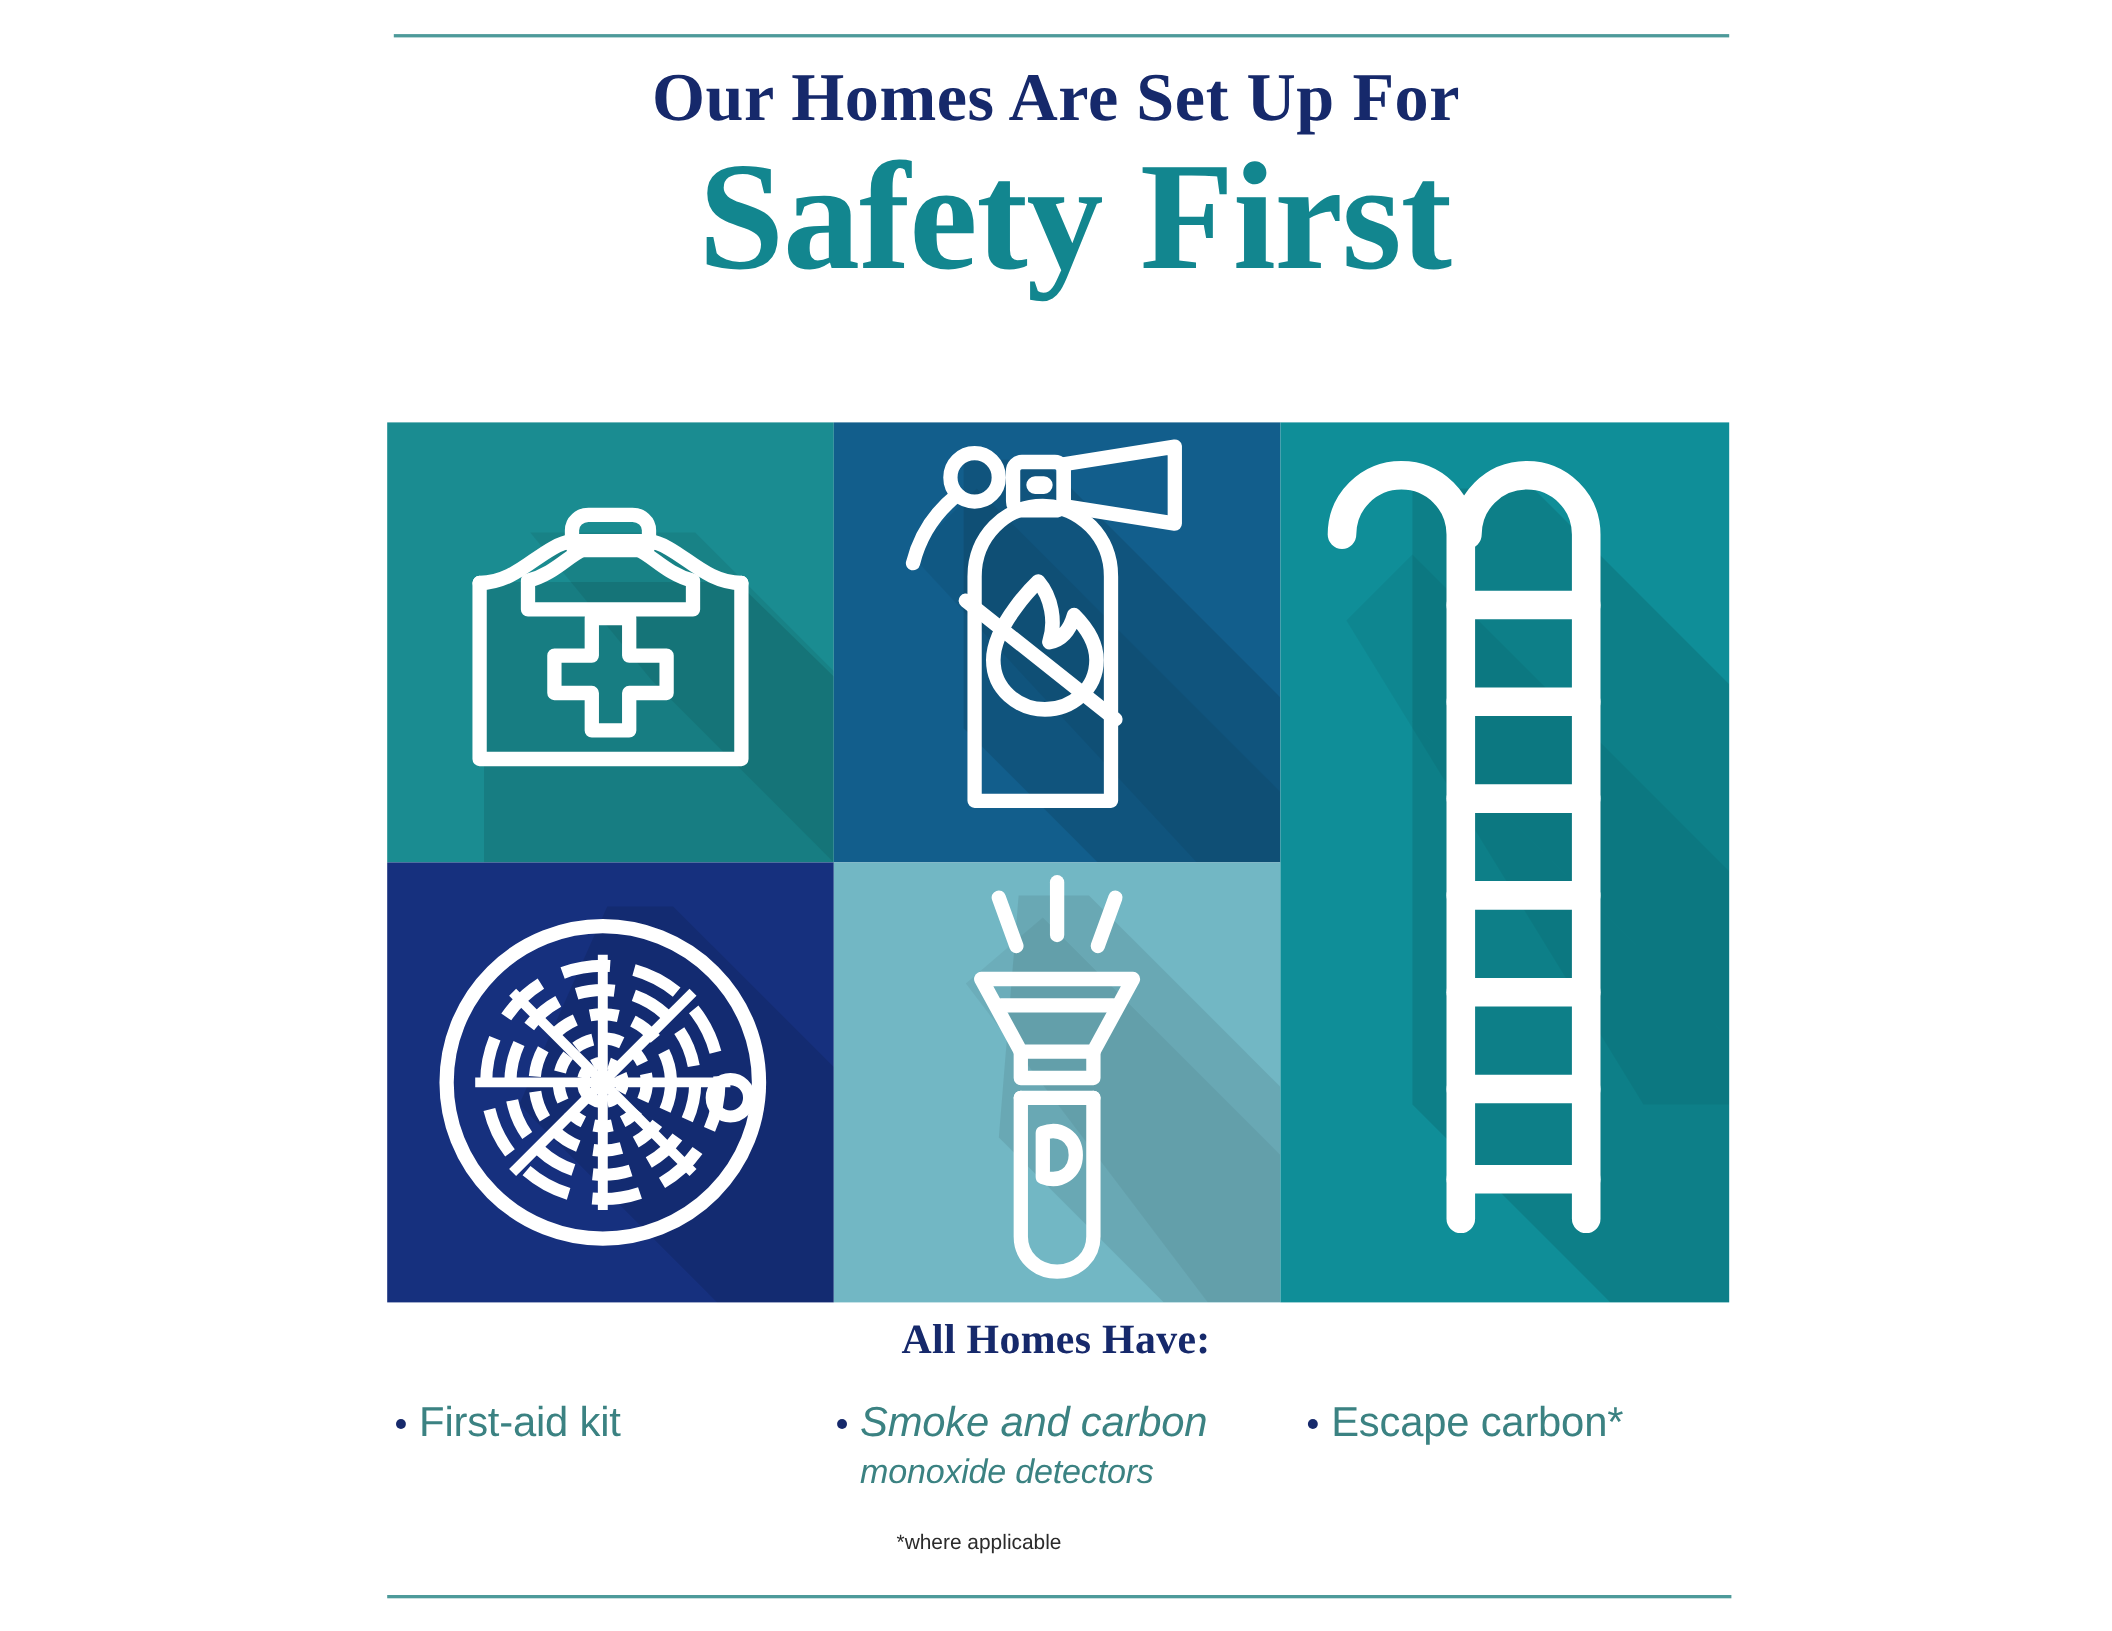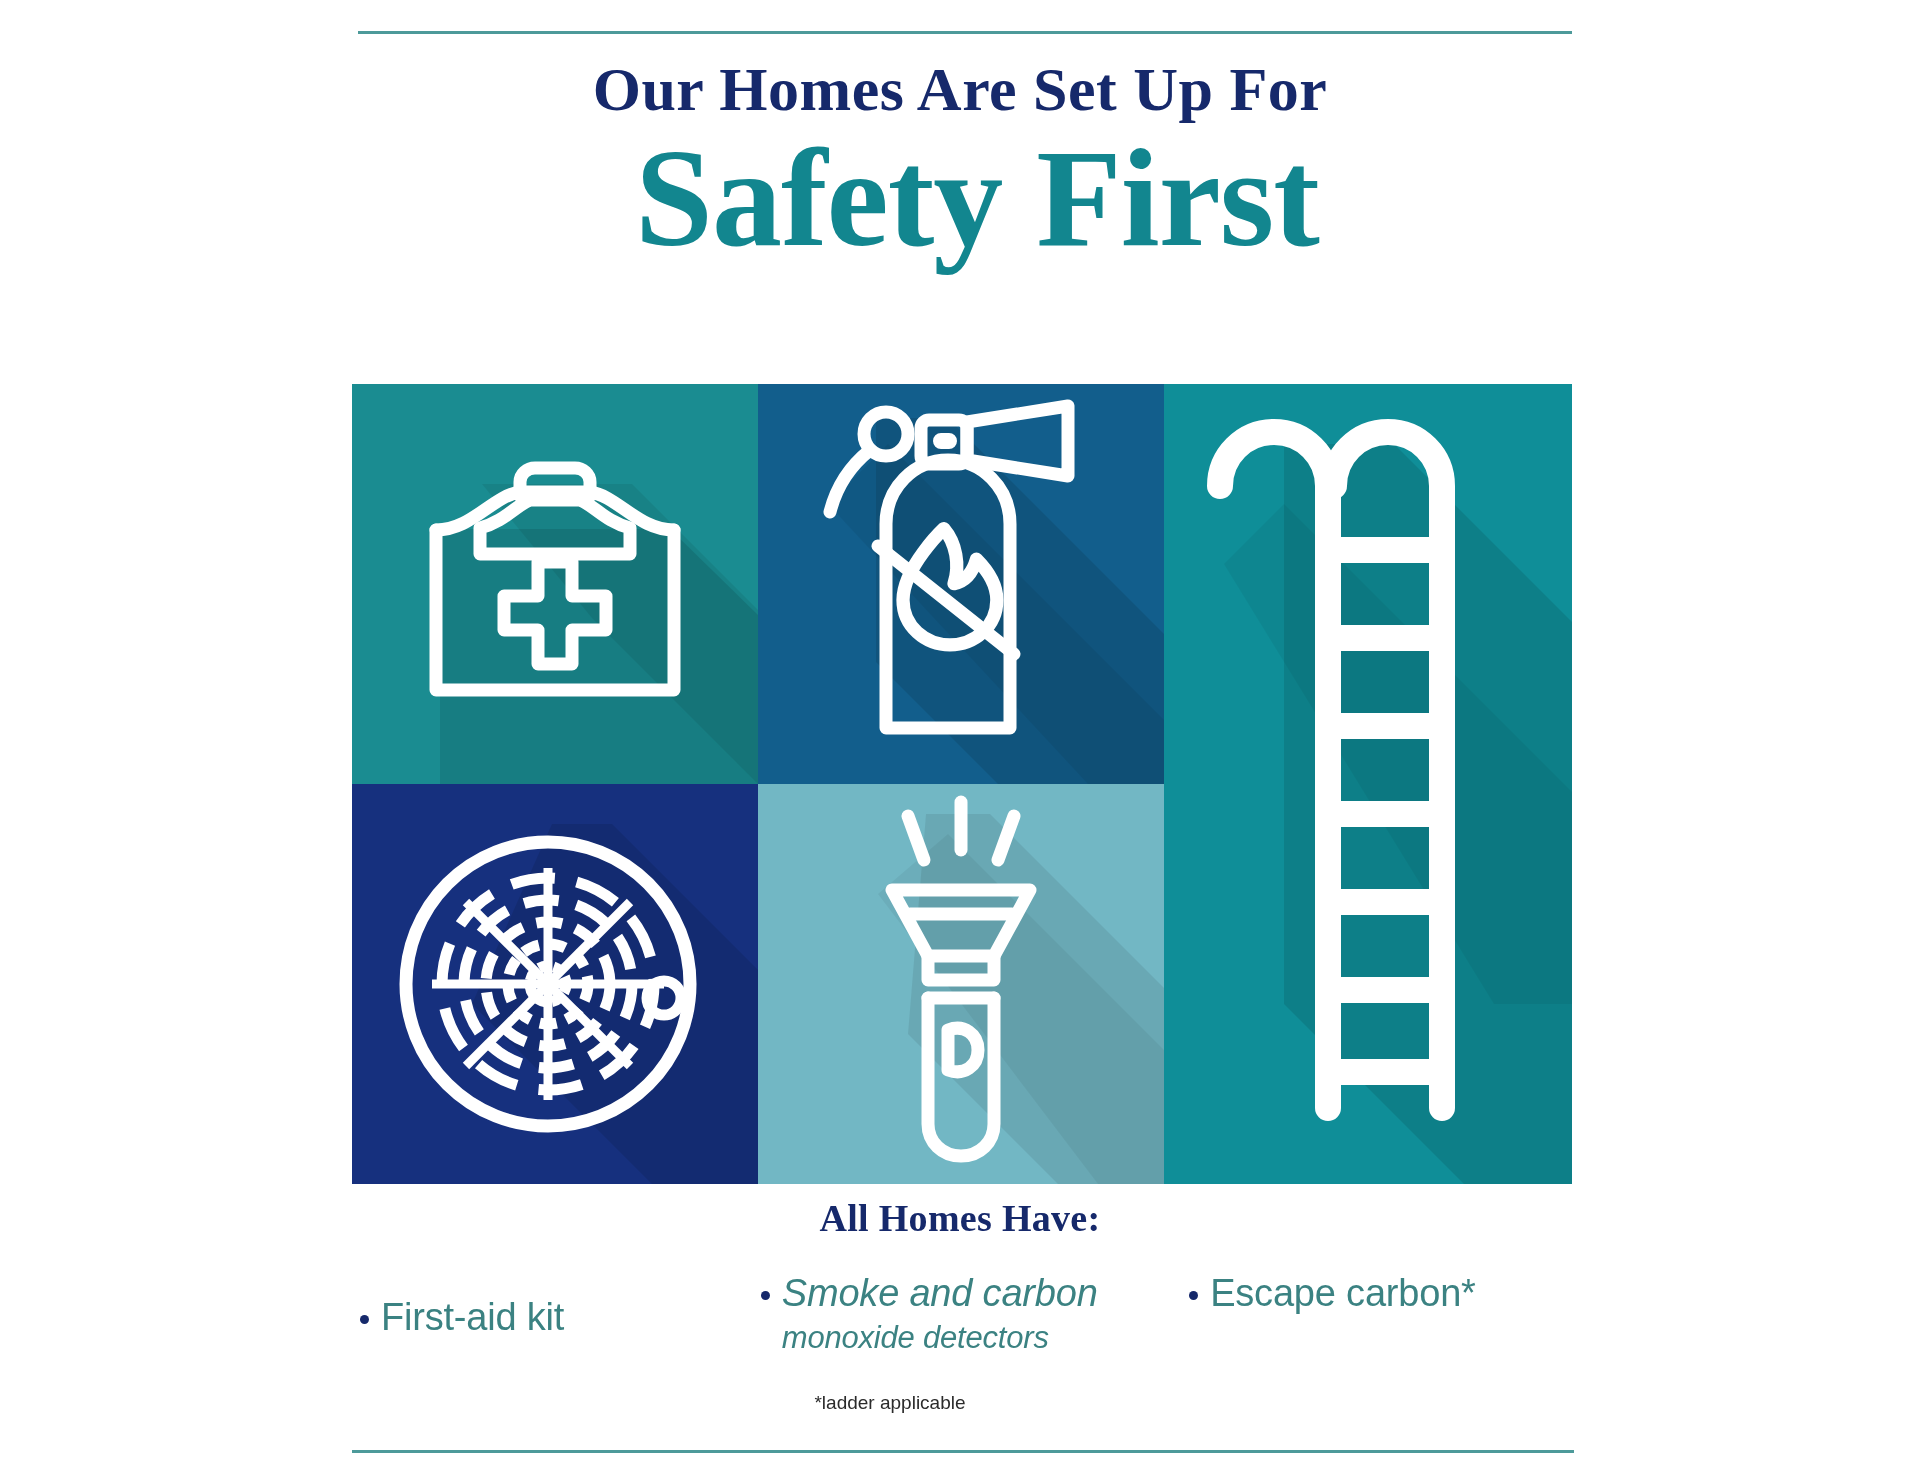--- a/index.html
+++ b/index.html
@@ -97,21 +97,21 @@
     position: absolute;
     left: 340px;
     top: 1272px;
     width: 1240px;
     display: flex;
     align-items: flex-start;
   }
   .col {
     display: block;
   }
-  .col-1 { width: 400px; padding-left: 20px; margin-top: 24px; }
+  .col-1 { width: 400px; padding-left: 20px; }
   .col-2 { width: 420px; padding-left: 10px; font-style: italic; }
   .col-3 { width: 400px; padding-left: 18px; }
 
   .bullet-row {
     display: flex;
     align-items: baseline;
     margin-bottom: 6px;
   }
   .bullet-dot {
     flex: 0 0 auto;
@@ -307,18 +307,18 @@
     <div class="col col-3">
       <div class="bullet-row">
         <span class="bullet-dot"></span>
         <span class="bullet-text">Escape carbon*</span>
       </div>
     </div>
 
   </div>
 
   <div class="footnote">
-    <span class="footnote-inner">*ladder applicable</span>
+    <span class="footnote-inner">*where applicable</span>
   </div>
 
   <div class="rule rule-bottom"></div>
 
 </div>
 
 </body></html>

